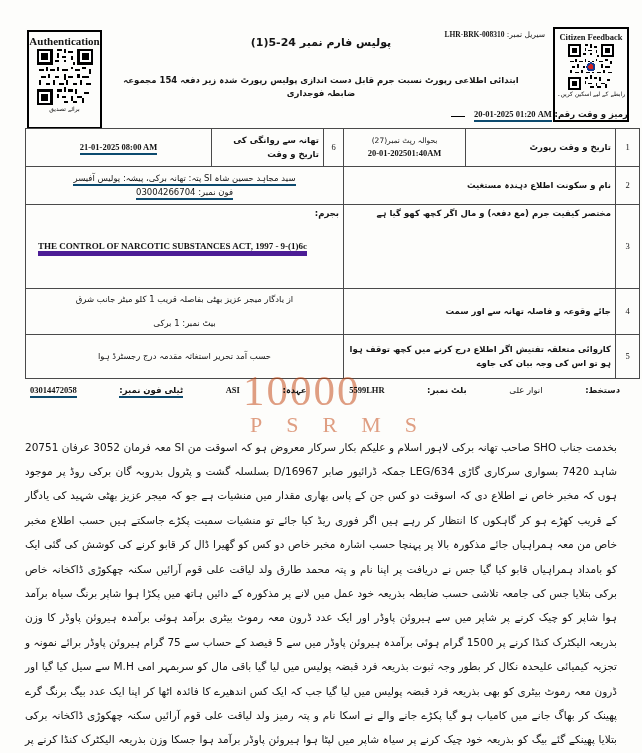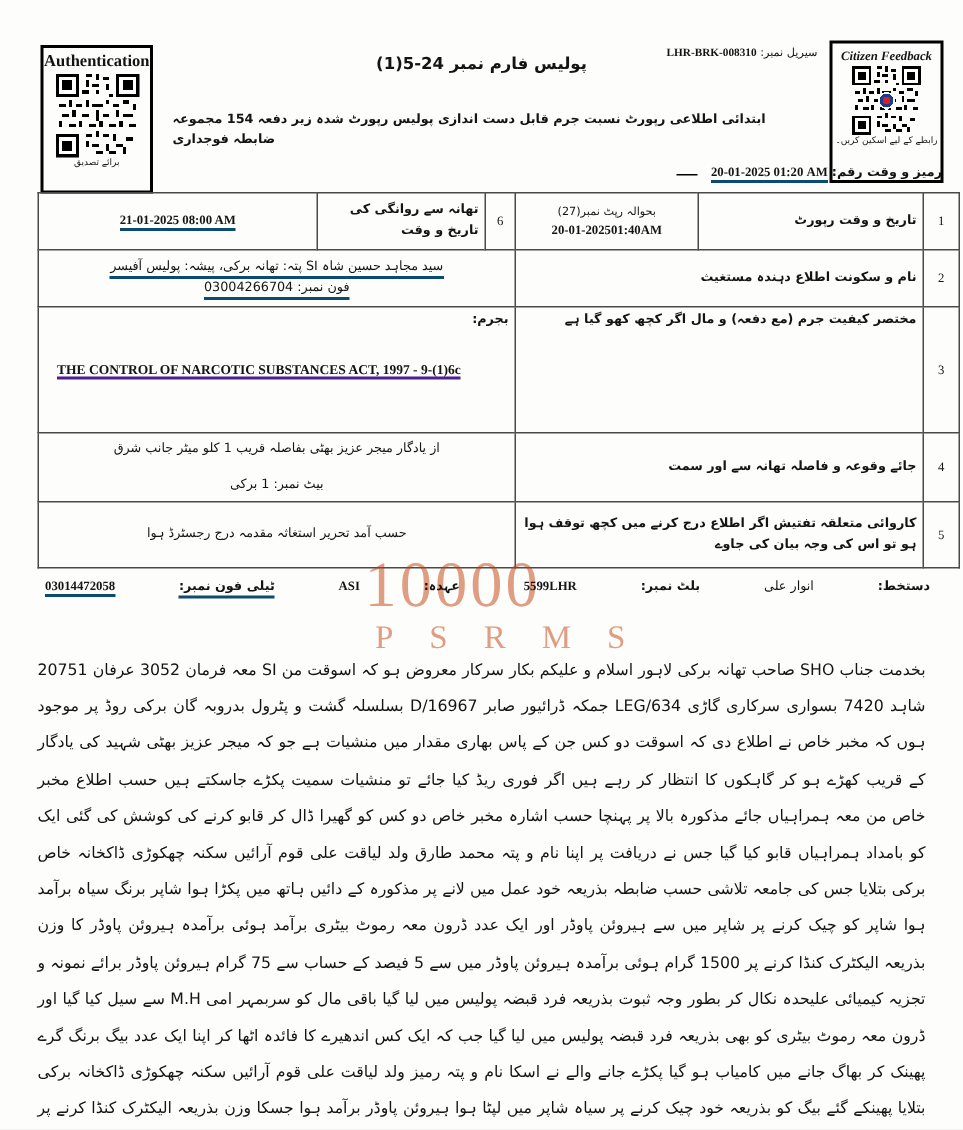--- a/index.html
+++ b/index.html
@@ -11,49 +11,49 @@
   .lat{font-family:"Liberation Serif",serif;}
   .b{font-weight:700;}
   .u{border-bottom:2px solid #0c4a6e;padding-bottom:1px;}
 
   
   .auth-box{position:absolute;left:27px;top:30px;width:75px;height:99px;
     border:2px solid #000;text-align:center;padding-top:3px;box-sizing:border-box;}
   .auth-title{font-size:11px;font-weight:700;font-family:"Liberation Serif",serif;}
   .fb-box{position:absolute;right:13px;top:27px;width:76px;height:95px;
     border:2px solid #000;text-align:center;padding-top:3px;box-sizing:border-box;}
-  .fb-title{font-size:8.5px;font-weight:700;font-family:"Liberation Serif",serif;font-style:italic;}
+  .fb-title{font-size:8.5px;font-weight:700;font-family:"Liberation Serif",serif;}
   .qr{display:block;margin:2px auto 0 auto;}
   .qr-cap{font-size:6px;direction:rtl;line-height:1.2;}
   .serial{position:absolute;right:97px;top:30px;font-size:7.5px;direction:rtl;}
   .serial .lat{font-size:7.5px;}
   .form-title{position:absolute;left:0;right:0;top:36px;text-align:center;
     font-size:11px;font-weight:700;direction:rtl;}
-  .form-subtitle{position:absolute;left:115px;right:115px;top:74px;text-align:left;
+  .form-subtitle{position:absolute;left:115px;right:115px;top:74px;text-align:center;
     font-size:8.5px;font-weight:700;direction:rtl;line-height:1.5;}
 
   
   .meta-row{position:absolute;left:25px;right:14px;top:108px;display:flex;
     direction:rtl;justify-content:space-between;align-items:flex-end;font-size:8.5px;}
   .meta-right>span{margin-left:5px;}
   .meta-label{font-weight:700;}
   .blank-dash{display:inline-block;width:14px;border-bottom:1.4px solid #000;height:8px;margin-right:6px;}
 
   
   table.fir{position:absolute;left:25px;top:128px;width:614px;border-collapse:collapse;
     direction:rtl;table-layout:fixed;}
   table.fir td{border:1px solid #4a4a4a;padding:2px 4px;vertical-align:middle;
     font-size:8.5px;line-height:1.55;box-sizing:border-box;}
   td.no{text-align:center;font-family:"Liberation Serif",serif;font-size:10px;}
   td.q{text-align:right;font-weight:700;}
   td.a{text-align:center;}
   .dt{font-family:"Liberation Serif",serif;font-weight:700;font-size:8.5px;direction:ltr;unicode-bidi:embed;}
   .act-line{direction:ltr;text-align:left;padding-left:8px;margin-top:20px;
     font-family:"Liberation Serif",serif;font-weight:700;font-size:9px;}
-  .act-line span{border-bottom:2px solid #4c1d95;}
+  .act-line span{border-bottom:5px solid #4c1d95;}
   .crime-label{text-align:right;font-weight:700;}
   .gap-top{margin-top:10px;}
 
   
   .sig-row{position:absolute;left:30px;right:22px;top:385px;display:flex;direction:rtl;
     justify-content:space-between;align-items:baseline;font-size:8.5px;z-index:2;}
   .sig-row .lab{font-weight:700;}
   .note{position:absolute;left:0;right:60px;top:402px;text-align:center;
     font-size:8px;direction:rtl;z-index:2;}
 

